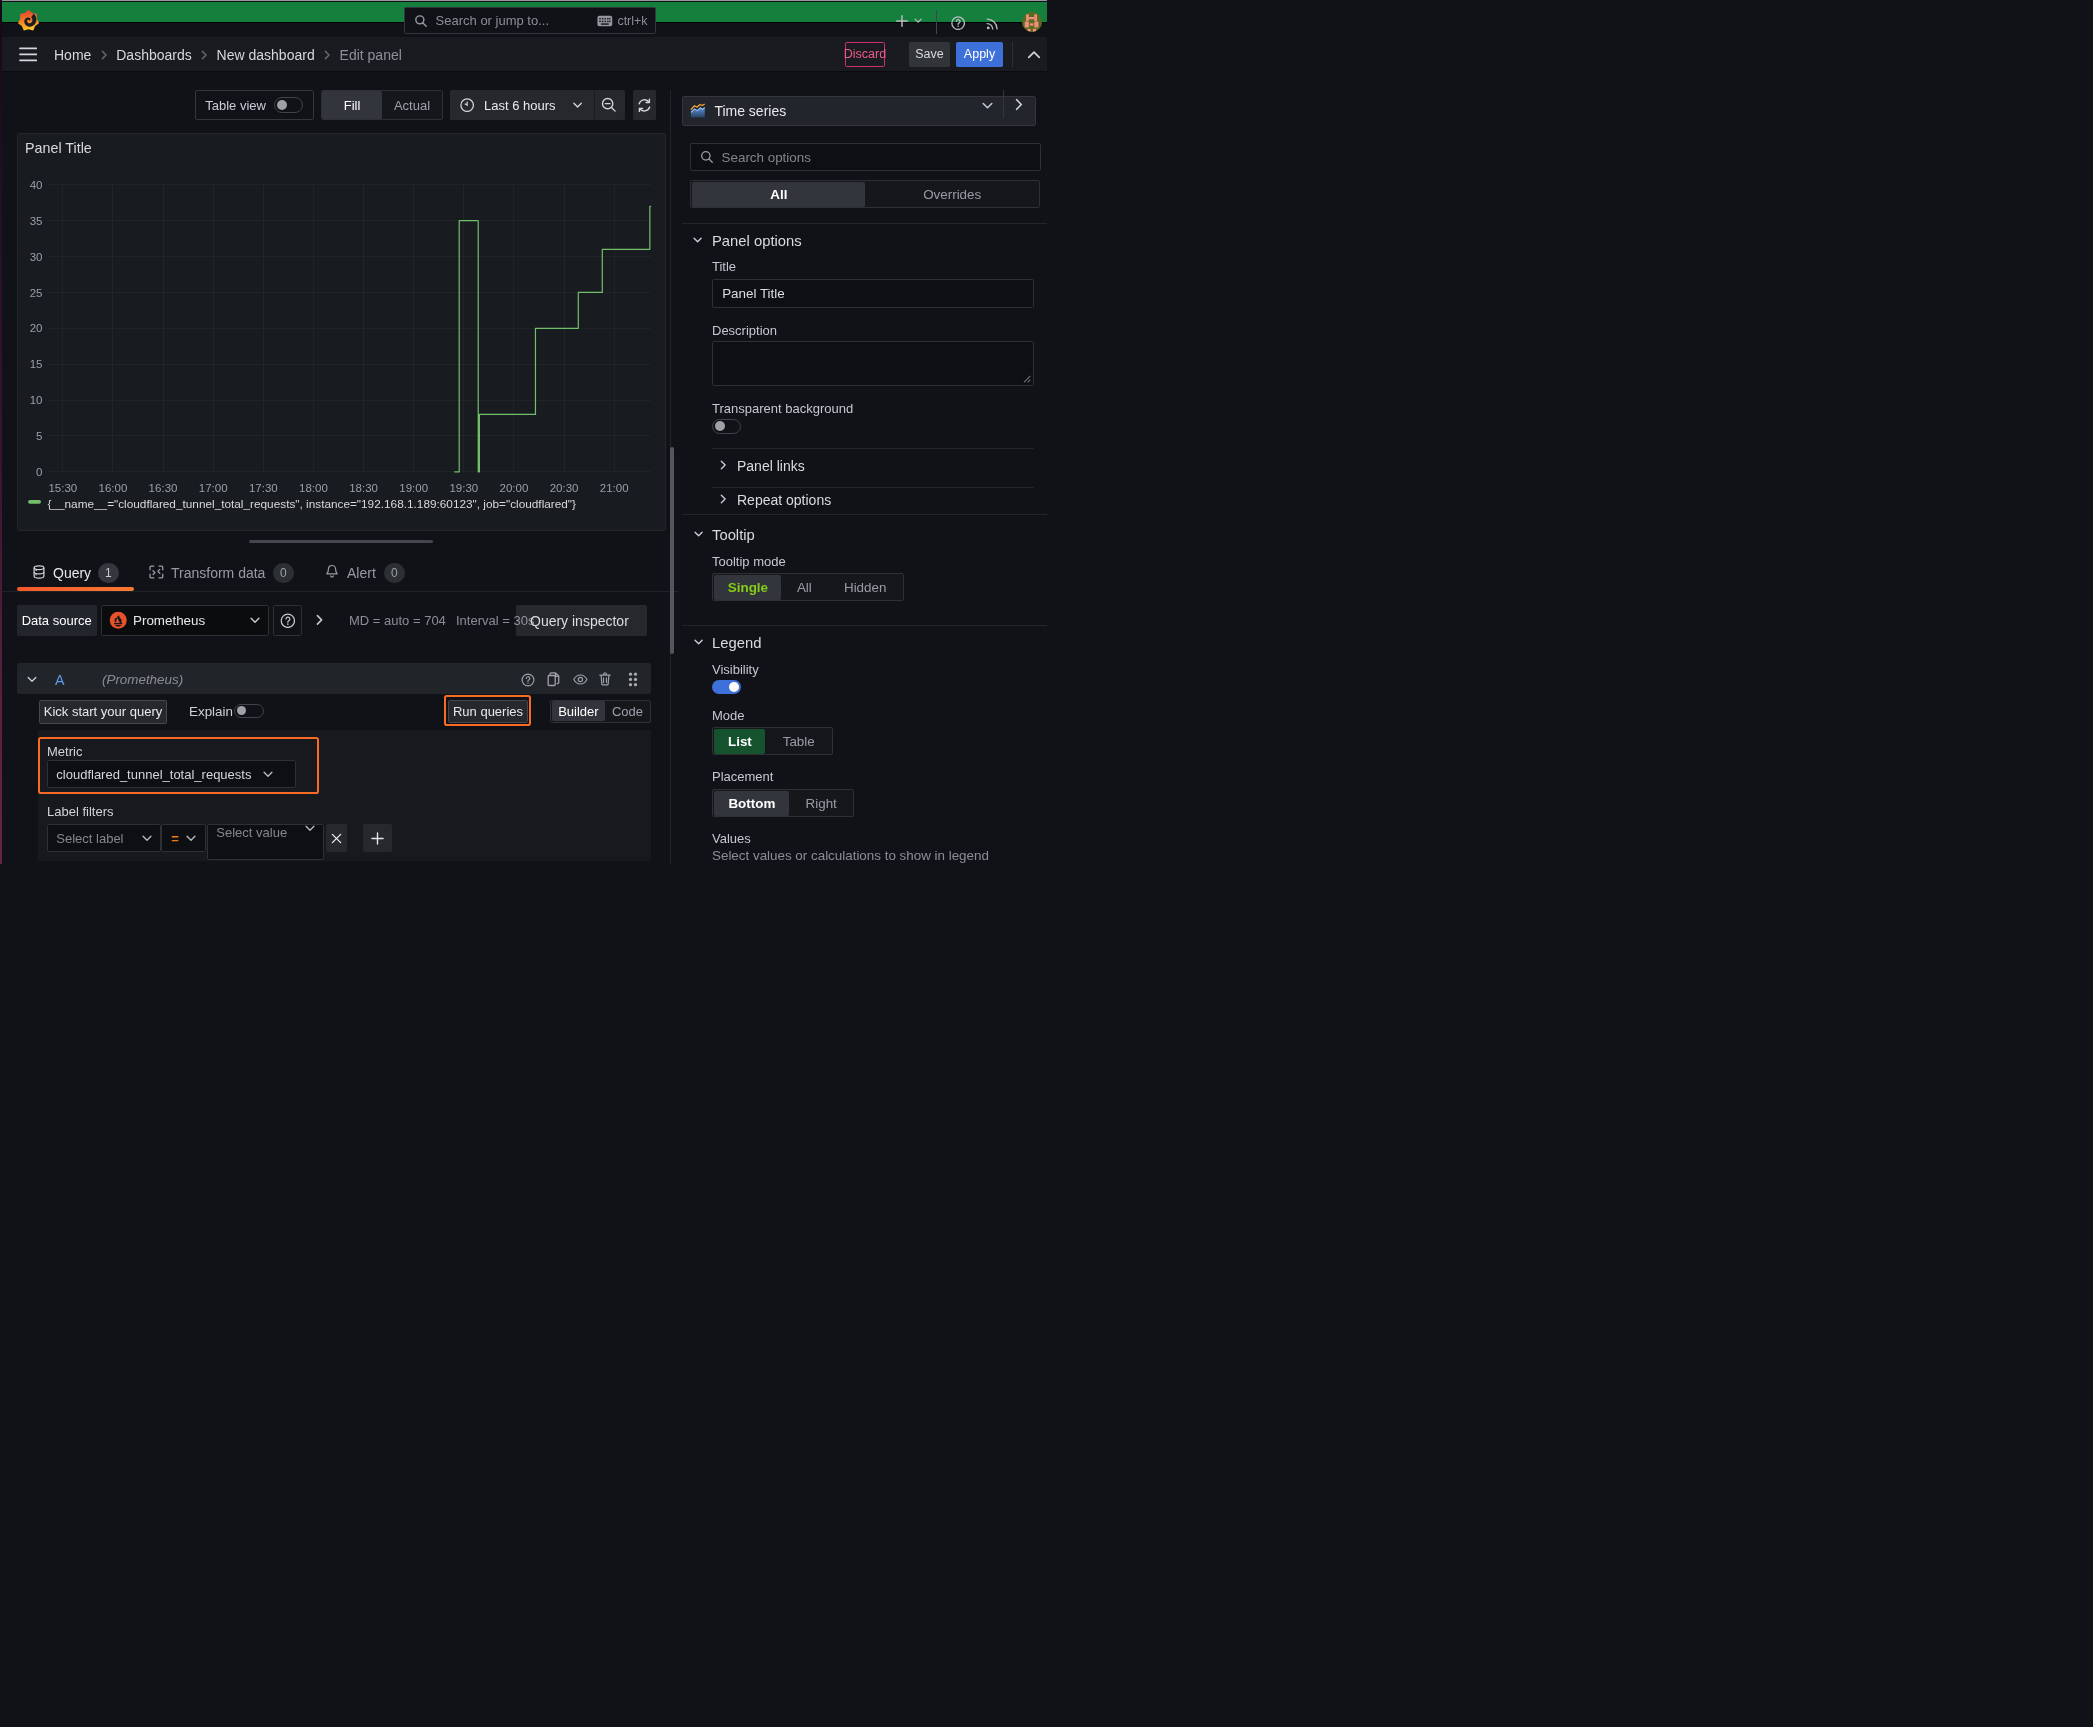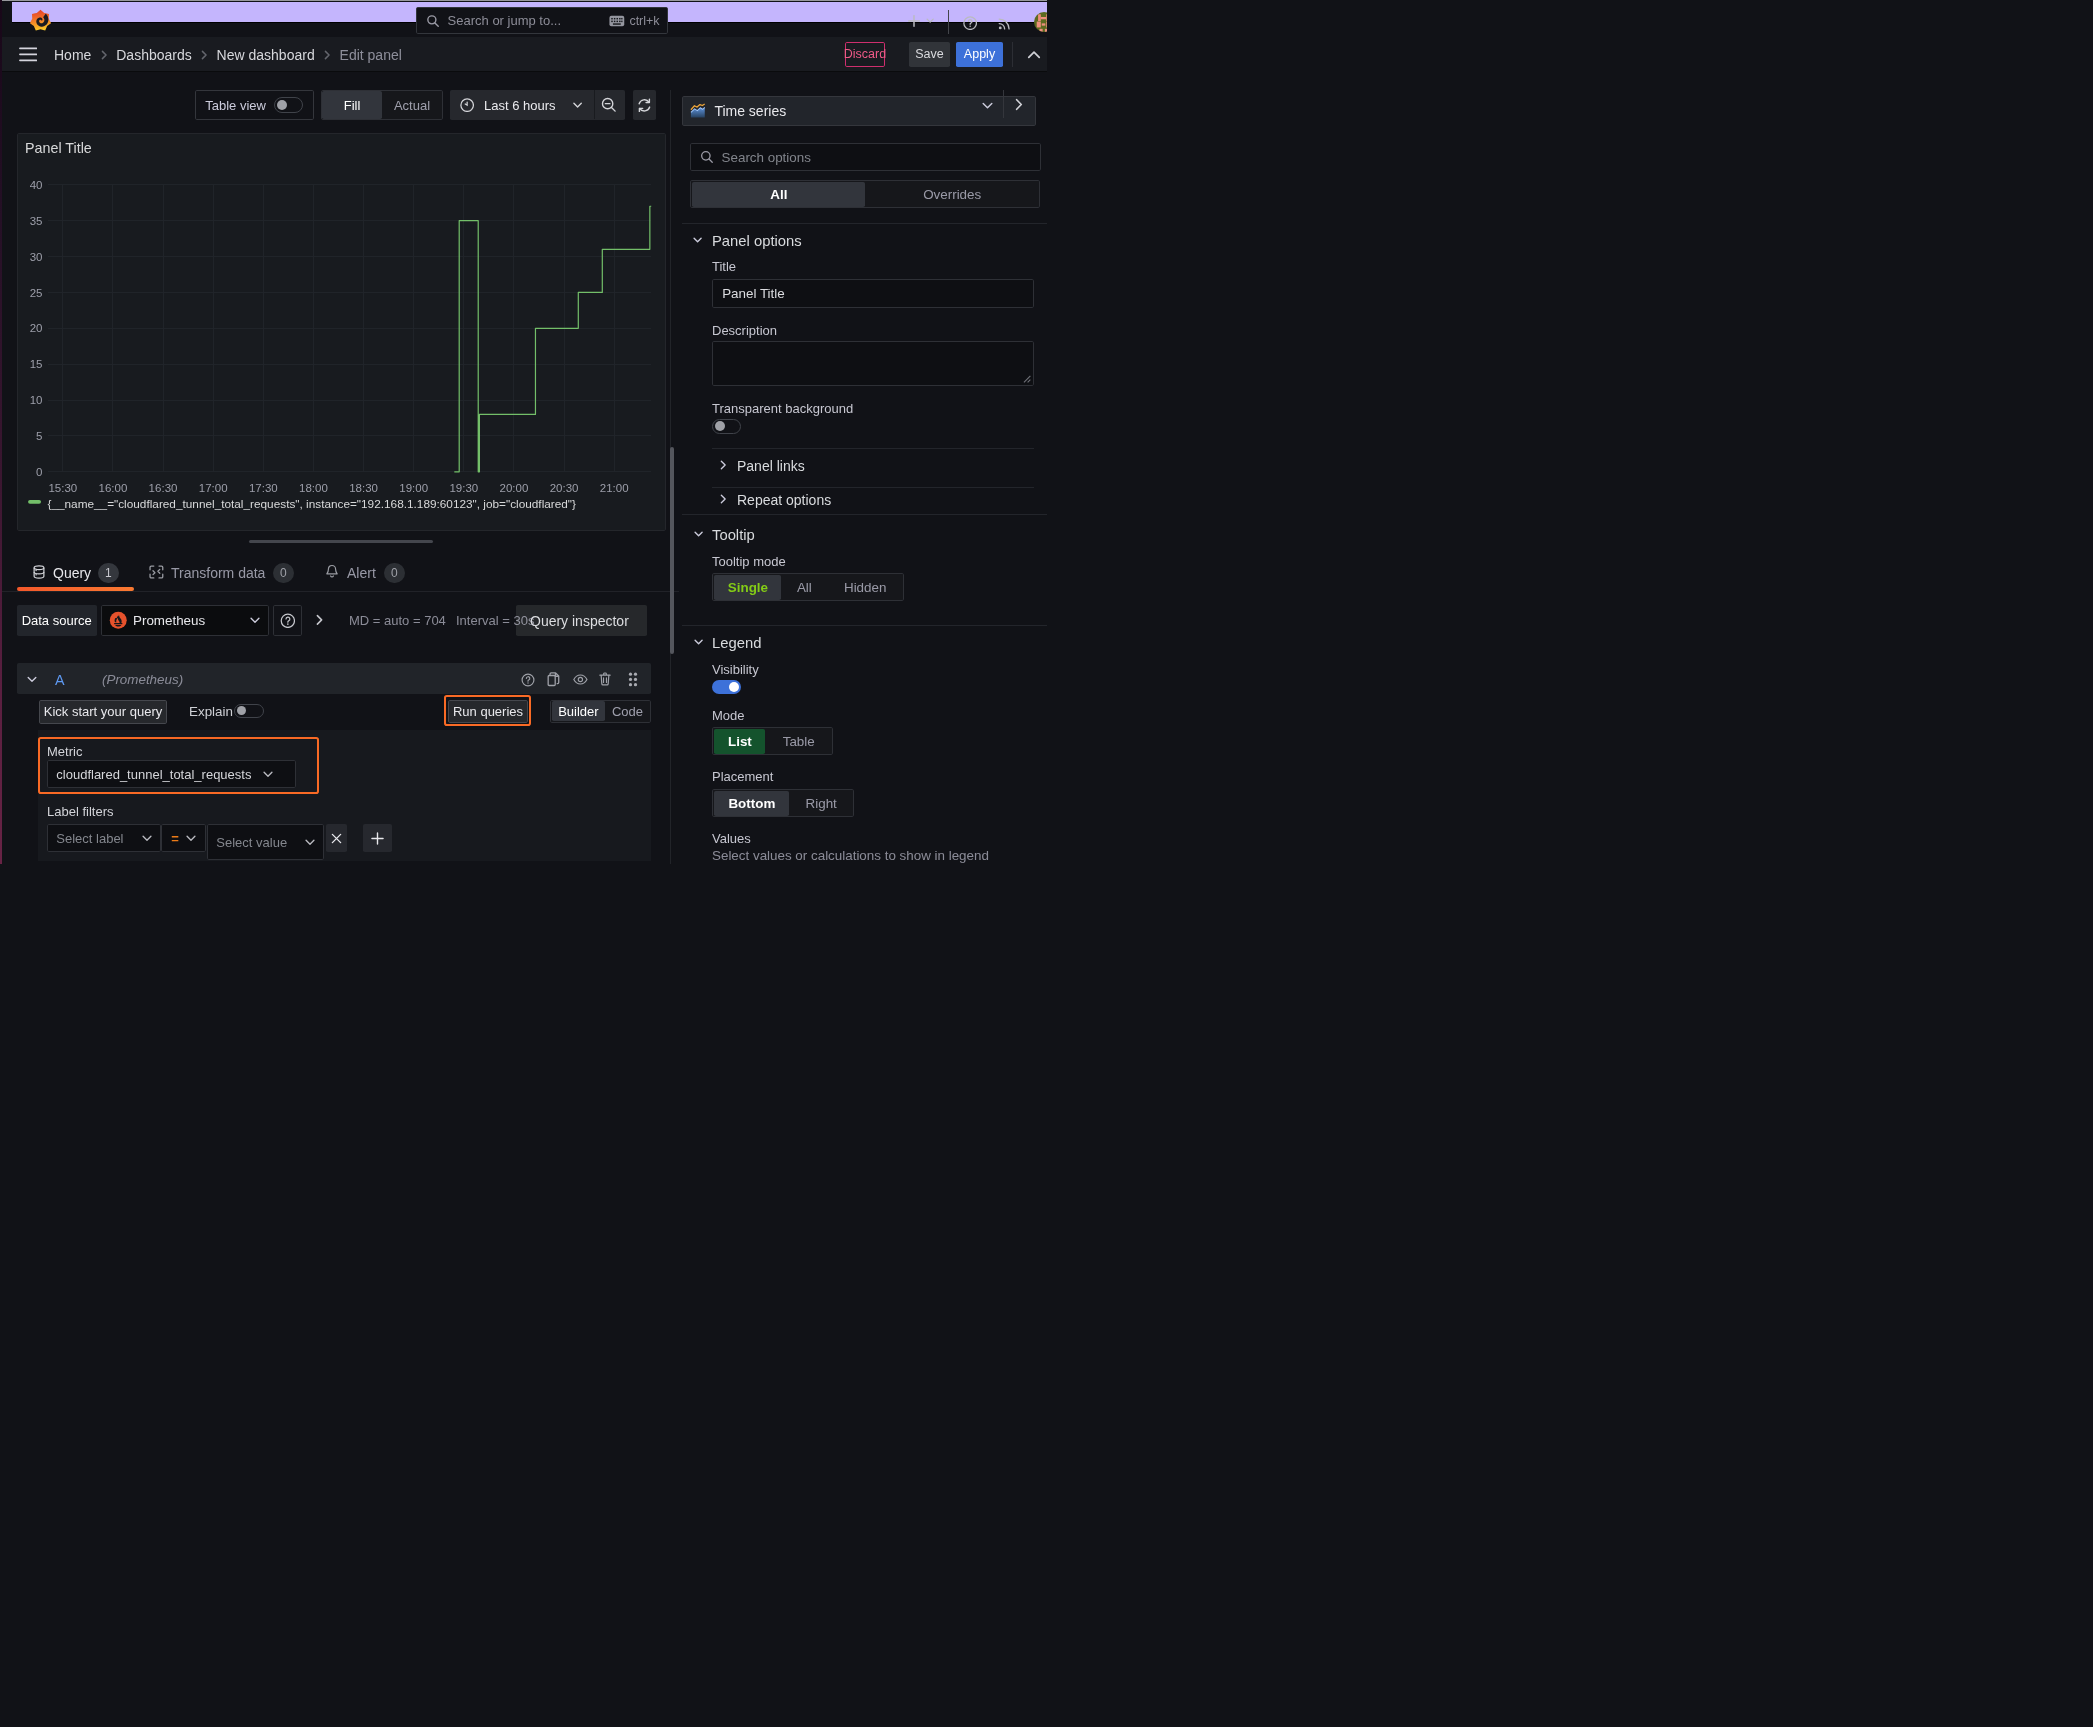--- a/index.html
+++ b/index.html
@@ -11,21 +11,21 @@
 .seg>.on{background:#32353c;border-radius:1.8px;color:#fff;font-weight:500}
 .sec{font-size:14.8px;font-weight:500;color:#d9dbde}
 .glab{font-size:13px;color:#c7c7d1}
 .dim{color:rgba(204,204,220,.65)}
 svg{display:block}
 </style></head>
 <body>
 
 <div class="abs" style="left:1.8px;top:0;width:1045px;height:1.4px;background:#97989c"></div>
 
-<div class="abs" id="topbar" style="left:12px;top:2.3px;width:1047px;height:21px;background:#c4b5fd;border-bottom:0.9px solid #000">
+<div class="abs" id="topbar" style="left:0;top:2.3px;width:1047px;height:21px;background:#15803d;border-bottom:0.9px solid #000">
 
   <svg class="abs" style="left:17.5px;top:6.5px" width="21" height="23" viewBox="0 0 24 26">
     <defs>
         <linearGradient id="gflame" x1="0.3" y1="0" x2="0.45" y2="1">
       <stop offset="0" stop-color="#e23e2c"></stop>
           <stop offset=".45" stop-color="#f27327"></stop>
           <stop offset="1" stop-color="#fbcb26"></stop>
         </linearGradient>
       </defs>
     <path fill="url(#gflame)" d="M12.00 0.80 Q15.16 3.55 16.21 4.46 Q17.58 4.71 21.69 5.47 Q21.52 9.65 21.46 11.04 Q22.11 12.27 24.09 15.96 Q20.71 18.43 19.58 19.25 Q19.03 20.53 17.38 24.37 Q13.35 23.27 12.00 22.90 Q10.65 23.27 6.62 24.37 Q4.97 20.53 4.42 19.25 Q3.29 18.43 -0.09 15.96 Q1.89 12.27 2.54 11.04 Q2.48 9.65 2.31 5.47 Q6.42 4.71 7.79 4.46 Q8.84 3.55 12.00 0.80 Z"></path>
@@ -350,21 +350,21 @@
   <svg style="margin-left:auto;margin-right:8.3px" width="10" height="6.5" viewBox="0 0 11 7">
       <path d="M1.2 1.3l4.3 4.3 4.3-4.3" fill="none" stroke="#b9bac0" stroke-width="1.5" stroke-linecap="round" stroke-linejoin="round"></path>
     </svg>
 </div>
 <div class="abs inp" style="left:161px;top:824px;width:45px;height:28px;display:flex;align-items:center;background:#0e0f13">
   <span style="margin-left:9.2px;font-size:13px;font-weight:700;color:#eb7b18">=</span>
   <svg style="margin-left:7.4px" width="10" height="6.5" viewBox="0 0 11 7">
       <path d="M1.2 1.3l4.3 4.3 4.3-4.3" fill="none" stroke="#b9bac0" stroke-width="1.5" stroke-linecap="round" stroke-linejoin="round"></path>
     </svg>
 </div>
-<div class="abs inp" style="left:207px;top:824px;width:117px;height:36px;display:flex;align-items:center;background:#0e0f13">
+<div class="abs inp" style="left:207px;top:824px;width:117px;height:36px;display:flex;align-items:flex-start;background:#0e0f13">
   <span style="margin-left:8.3px;font-size:13px;color:#84878e">Select value</span>
   <svg style="margin-left:auto;margin-right:8.3px" width="10" height="6.5" viewBox="0 0 11 7">
       <path d="M1.2 1.3l4.3 4.3 4.3-4.3" fill="none" stroke="#b9bac0" stroke-width="1.5" stroke-linecap="round" stroke-linejoin="round"></path>
     </svg>
 </div>
 <div class="abs" style="left:326px;top:824px;width:21px;height:28px;background:#26282e;border-radius:1.8px;display:flex;align-items:center;justify-content:center">
   <svg width="11" height="11" viewBox="0 0 12 12">
       <path d="M1.5 1.5l9 9M10.5 1.5l-9 9" stroke="#e8e8ec" stroke-width="1.5" stroke-linecap="round"></path>
     </svg>
 </div>

